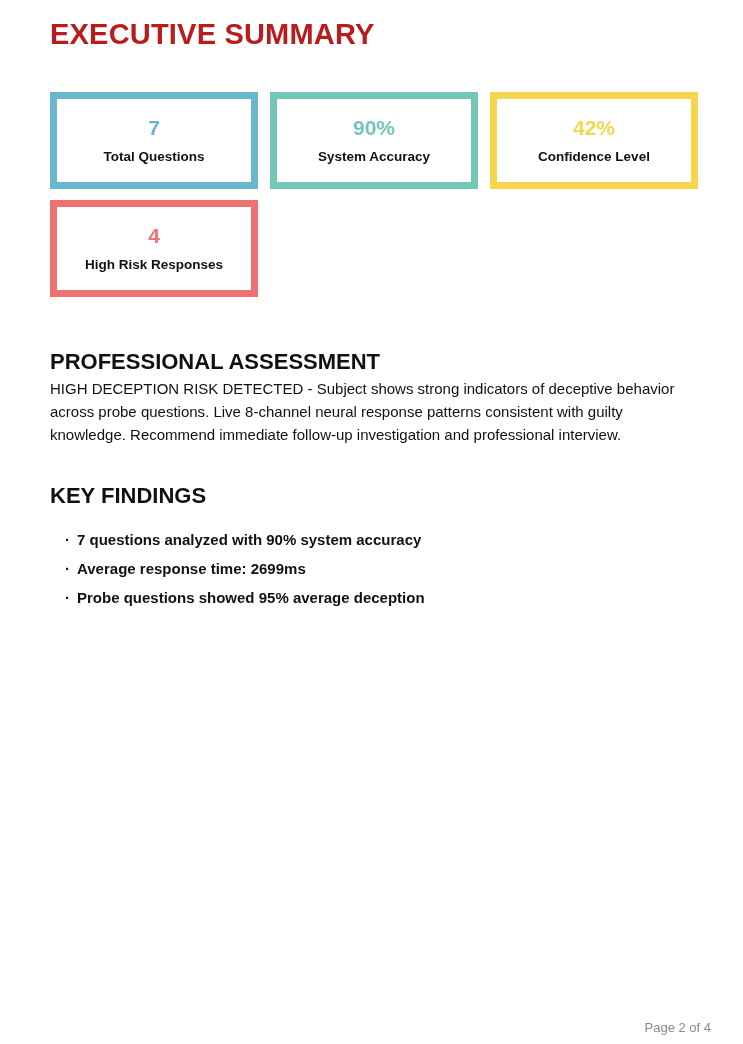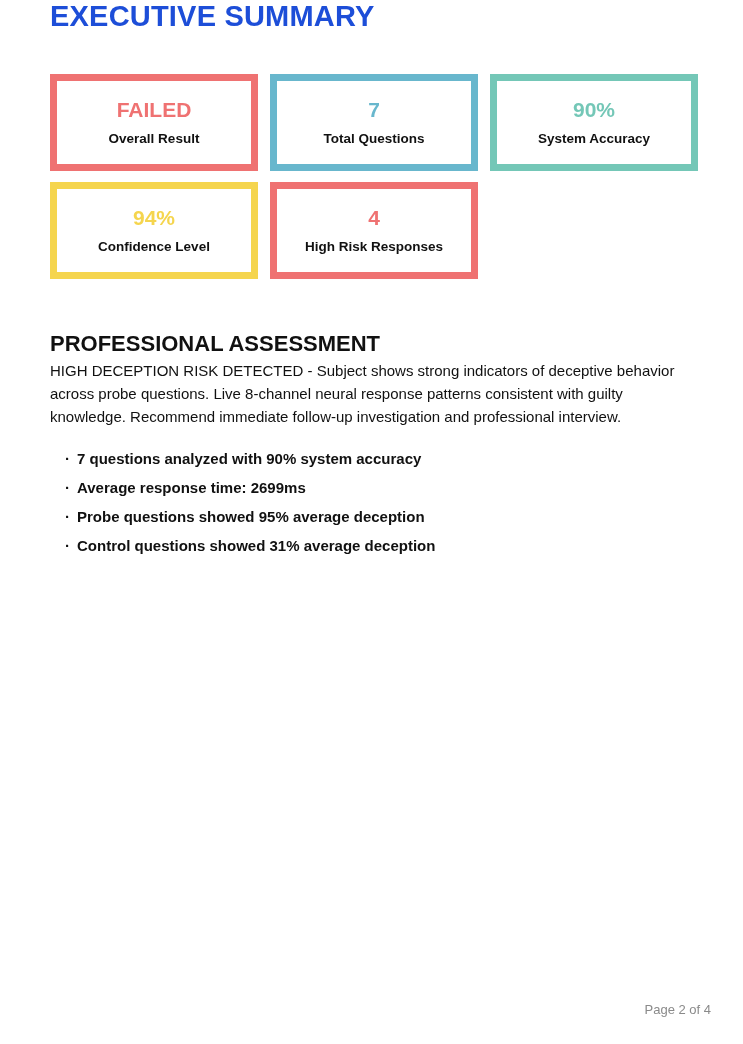--- a/index.html
+++ b/index.html
@@ -12,24 +12,25 @@
     position: relative;
     overflow: hidden;
   }
   .page {
     width: 743px;
     height: 1044px;
     padding: 0 45px 0 50px;
     position: relative;
   }
   .page-title {
+    margin-top: 18px;
     font-size: 29px;
     font-weight: bold;
     letter-spacing: 0.2px;
-    color: #1d4ed8;
+    color: #b91c1c;
   }
   .cards-grid {
     margin-top: 41px;
     display: grid;
     grid-template-columns: repeat(3, 1fr);
     column-gap: 12px;
     row-gap: 11px;
   }
   .stat-card {
     height: 97px;
@@ -92,55 +93,49 @@
   }
 </style>
 </head>
 <body>
 
 <div class="page">
 
   <h1 class="page-title">EXECUTIVE SUMMARY</h1>
 
   <div class="cards-grid">
-    <div class="stat-card" style="border-color: rgb(239, 114, 114);">
-      <div class="stat-value" style="color: rgb(239, 114, 114);">FAILED</div>
-      <div class="stat-label">Overall Result</div>
-    </div>
     <div class="stat-card" style="border-color: rgb(104, 183, 205);">
       <div class="stat-value" style="color: rgb(104, 183, 205);">7</div>
       <div class="stat-label">Total Questions</div>
     </div>
     <div class="stat-card" style="border-color: rgb(116, 199, 183);">
       <div class="stat-value" style="color: rgb(116, 199, 183);">90%</div>
       <div class="stat-label">System Accuracy</div>
     </div>
     <div class="stat-card" style="border-color: rgb(245, 213, 78);">
-      <div class="stat-value" style="color: rgb(245, 213, 78);">94%</div>
+      <div class="stat-value" style="color: rgb(245, 213, 78);">42%</div>
       <div class="stat-label">Confidence Level</div>
     </div>
     <div class="stat-card" style="border-color: rgb(239, 114, 114);">
       <div class="stat-value" style="color: rgb(239, 114, 114);">4</div>
       <div class="stat-label">High Risk Responses</div>
     </div>
   </div>
 
   <h2 class="section-heading assessment-heading">PROFESSIONAL ASSESSMENT</h2>
   <p class="assessment-body">HIGH DECEPTION RISK DETECTED - Subject shows strong indicators of deceptive behavior across probe questions. Live 8-channel neural response patterns consistent with guilty knowledge. Recommend immediate follow-up investigation and professional interview.</p>
 
+  <h2 class="section-heading findings-heading">KEY FINDINGS</h2>
   <ul class="findings-list">
     <li>
       <span class="bullet">·</span><span>7 questions analyzed with 90% system accuracy</span>
     </li>
     <li>
       <span class="bullet">·</span><span>Average response time: 2699ms</span>
     </li>
     <li>
       <span class="bullet">·</span><span>Probe questions showed 95% average deception</span>
     </li>
-    <li>
-      <span class="bullet">·</span><span>Control questions showed 31% average deception</span>
-    </li>
   </ul>
 
   <div class="page-footer">Page 2 of 4</div>
 
 </div>
 
 </body></html>

